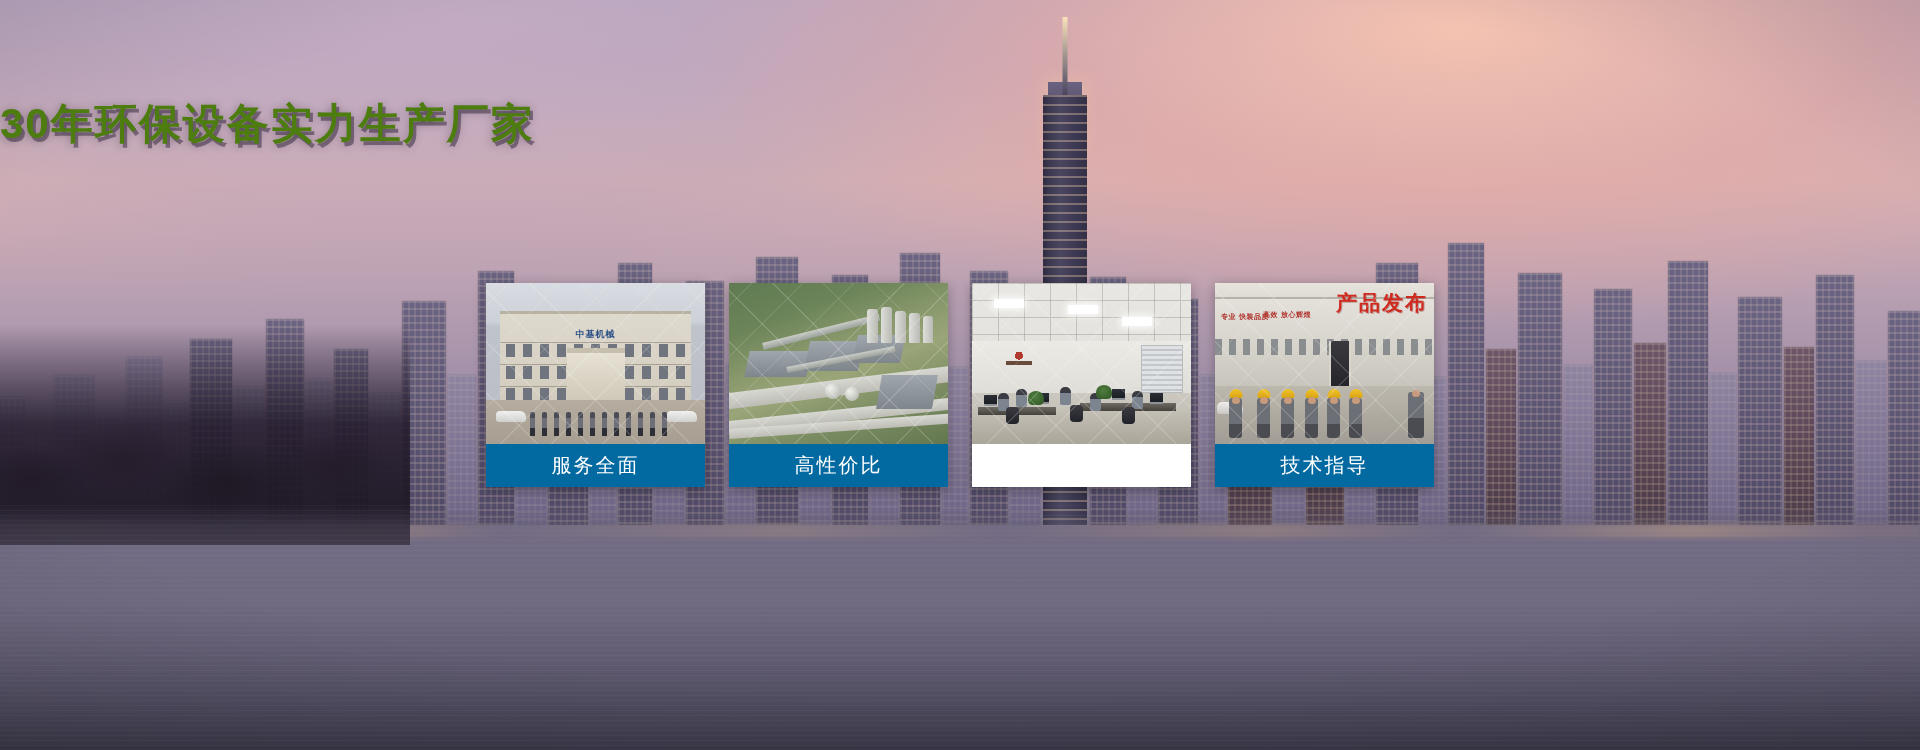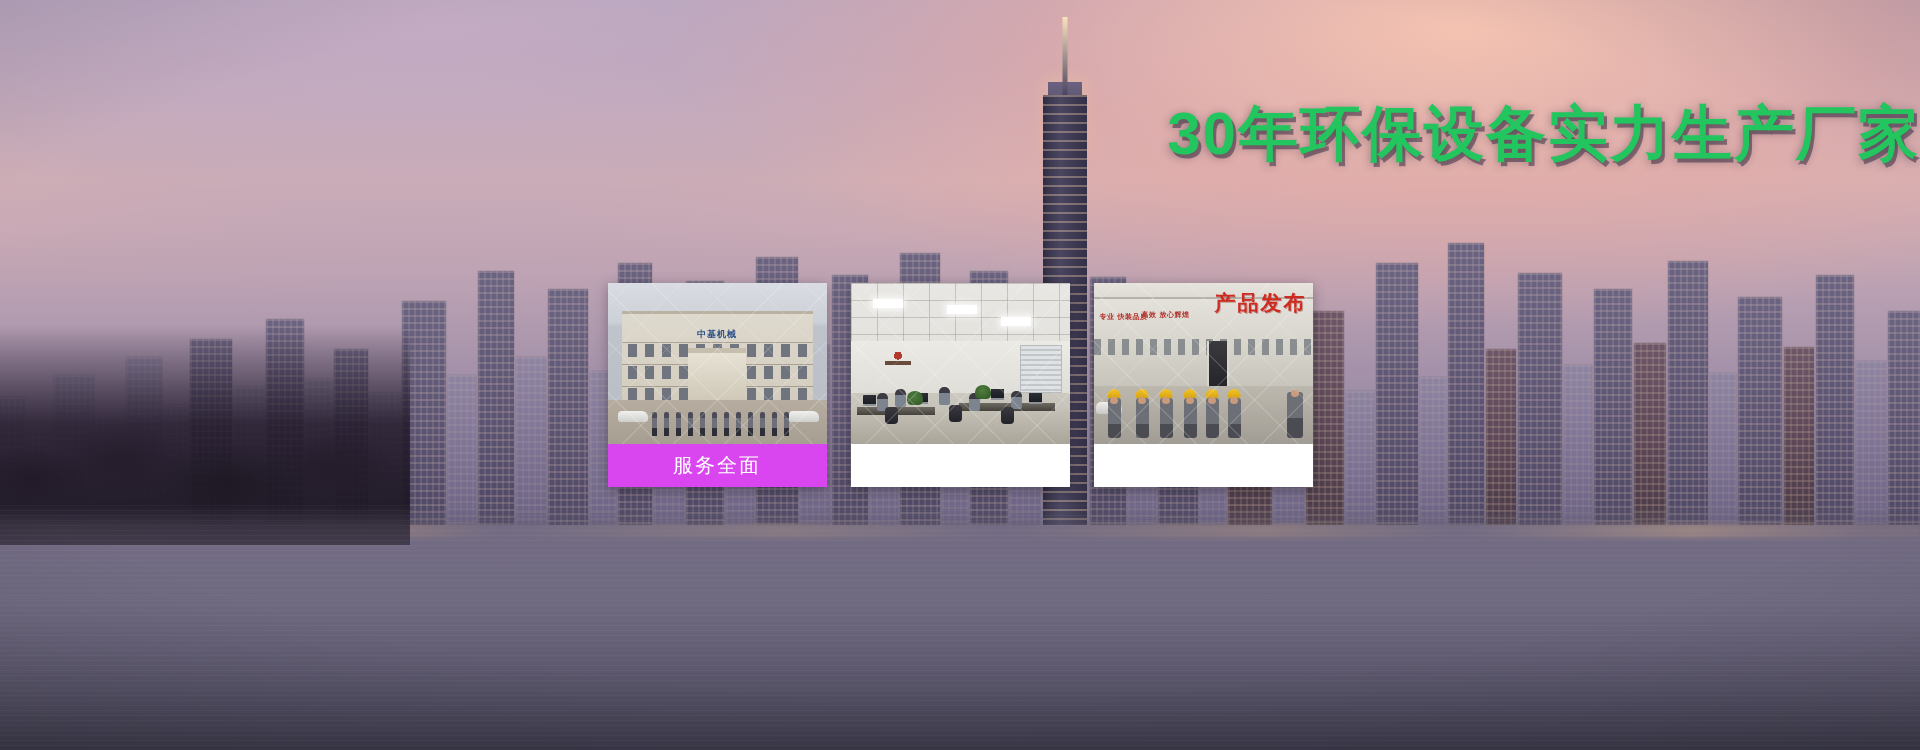--- a/index.html
+++ b/index.html
@@ -180,25 +180,25 @@
   
   .content {
     position: absolute;
     inset: 0;
   }
 
   .headline {
     position: absolute;
     top: 103px;
     left: 0; right: 0;
-    text-align: right;
-    font-size: 60px;
+    text-align: left;
+    font-size: 42px;
     line-height: 1.02;
     font-weight: bold;
-    color: #22c55e;
+    color: #4d7c0f;
     letter-spacing: 2px;
     text-shadow:
       3px 4px 0 rgba(60,48,70,.55),
       0 2px 10px rgba(40,30,50,.45);
     white-space: nowrap;
   }
 
   .subtitle-wrap {
     position: absolute;
     top: 192px;
@@ -240,21 +240,21 @@
   
   .card-photo::after {
     content:"";
     position:absolute; inset:0;
     background-image:
       repeating-linear-gradient(45deg, rgba(255,255,255,0.16) 0 1px, rgba(255,255,255,0) 1px 36px),
       repeating-linear-gradient(-45deg, rgba(255,255,255,0.16) 0 1px, rgba(255,255,255,0) 1px 36px);
     pointer-events:none;
   }
   .card-caption {
-    background: #d946ef;
+    background: #0369a1;
     color: #fff;
     text-align: center;
     font-size: 20px;
     letter-spacing: 2px;
     padding: 11px 12px 12px;
     line-height: 1;
   }
 
   
   .ph-building {
@@ -569,20 +569,43 @@
             <div class="person" style="left:128px;"></div>
             <div class="person" style="left:140px;"></div>
             <div class="person" style="left:152px;"></div>
             <div class="person" style="left:164px;"></div>
             <div class="person" style="left:176px;"></div>
           </div>
         </div>
         <div class="card-caption">服务全面</div>
       </div>
 
+      <div class="card">
+        <div class="card-photo">
+          <div class="ph-plant">
+            <div class="road" style="left:-10px; top:96px; width:250px; height:16px; transform:rotate(-7deg);"></div>
+            <div class="road" style="left:-10px; top:126px; width:250px; height:12px; transform:rotate(-6deg);"></div>
+            <div class="shed" style="left:18px;  top:68px;  width:62px; height:26px; transform:skewX(-12deg);"></div>
+            <div class="shed" style="left:78px;  top:58px;  width:54px; height:30px; transform:skewX(-12deg);"></div>
+            <div class="shed" style="left:126px; top:52px;  width:48px; height:28px; transform:skewX(-12deg);"></div>
+            <div class="conveyor" style="left:34px; top:60px; width:120px; height:7px; transform:rotate(-14deg);"></div>
+            <div class="conveyor" style="left:58px; top:84px; width:110px; height:6px; transform:rotate(-11deg);"></div>
+            <div class="silo" style="left:138px; top:26px; width:11px; height:34px;"></div>
+            <div class="silo" style="left:152px; top:24px; width:11px; height:36px;"></div>
+            <div class="silo" style="left:166px; top:28px; width:11px; height:32px;"></div>
+            <div class="silo" style="left:180px; top:30px; width:11px; height:30px;"></div>
+            <div class="silo" style="left:194px; top:33px; width:10px; height:27px;"></div>
+            <div class="tanktop" style="left:96px;  top:100px; width:16px; height:16px;"></div>
+            <div class="tanktop" style="left:116px; top:104px; width:14px; height:14px;"></div>
+            <div class="shed" style="left:150px; top:92px; width:56px; height:34px; transform:skewX(-10deg);"></div>
+            <div class="road" style="left:0px; top:138px; width:230px; height:10px; transform:rotate(-4deg);"></div>
+          </div>
+        </div>
+        <div class="card-caption">高性价比</div>
+      </div>
 
       <div class="card">
         <div class="card-photo">
           <div class="ph-office">
             <div class="ceiling"></div>
             <div class="panel-light" style="left:22px; top:16px;"></div>
             <div class="panel-light" style="left:96px; top:22px;"></div>
             <div class="panel-light" style="left:150px; top:34px;"></div>
             <div class="wall"></div>
             <div class="wall-art"></div>
@@ -643,17 +666,18 @@
               </div>
             <div class="wkr" style="left:134px;">
                 <span class="helmet"></span>
                 <span class="head"></span>
               </div>
             <div class="wkr" style="right:10px; width:16px; height:46px;">
                 <span class="head" style="top:-2px;"></span>
               </div>
           </div>
         </div>
+        <div class="card-caption">技术指导</div>
       </div>
 
     </div>
   </div>
 </div>
 
 </body></html>

